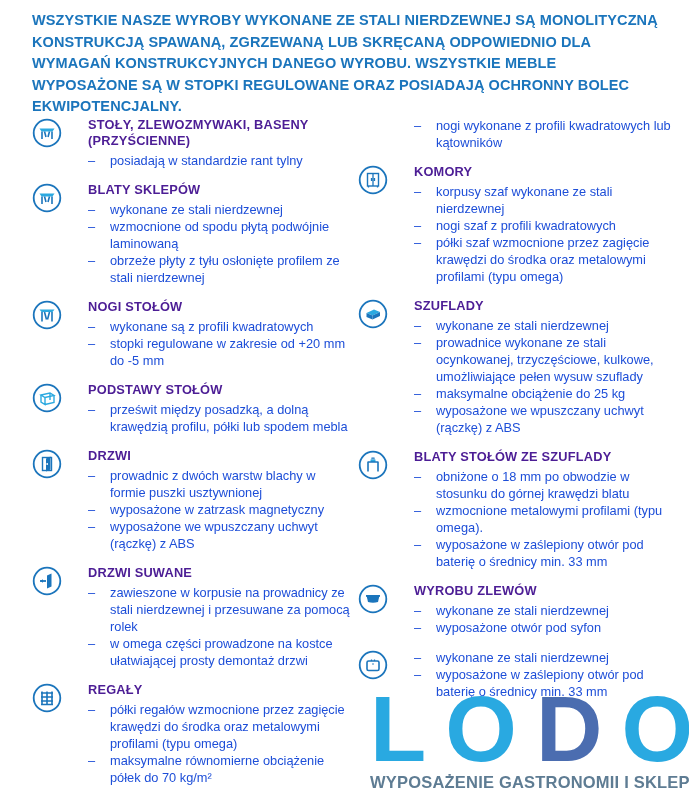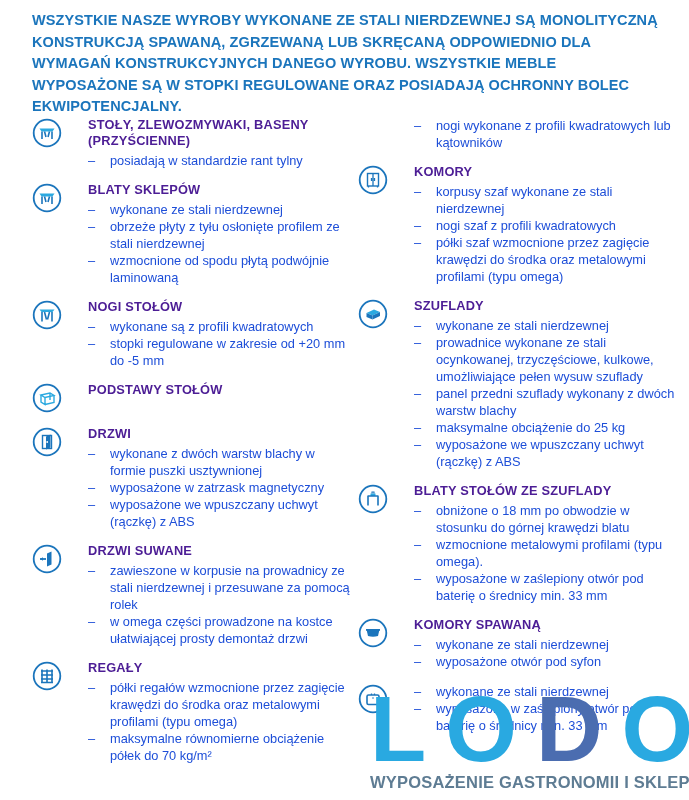--- a/index.html
+++ b/index.html
@@ -88,25 +88,25 @@
             </svg>
         </div>
         <div class="content">
           <div class="sec-title">BLATY SKLEPÓW</div>
           <div class="bullet">
               <span class="dash"></span>
               <span class="btext">wykonane ze stali nierdzewnej</span>
             </div>
           <div class="bullet">
               <span class="dash"></span>
+              <span class="btext">wzmocnione od spodu płytą podwójnie laminowaną</span>
+            </div>
+          <div class="bullet">
+              <span class="dash"></span>
               <span class="btext">obrzeże płyty z tyłu osłonięte profilem ze stali nierdzewnej</span>
-            </div>
-          <div class="bullet">
-              <span class="dash"></span>
-              <span class="btext">wzmocnione od spodu płytą podwójnie laminowaną</span>
             </div>
         </div>
       </div>
 
       <div class="section">
         <div class="icon-cell">
           <svg width="30" height="30" viewBox="0 0 30 30">
               <circle cx="15" cy="15" r="13.3" fill="none" stroke="#1b75bc" stroke-width="1.8"></circle>
               <polygon points="7.5,9.5 22.5,9.5 20.5,12 9.5,12" fill="#2ba9e0"></polygon>
               <path d="M10 12 L10 21.5 M20 12 L20 21.5 M12.5 12 L14.5 19.5 M17.5 12 L15.5 19.5" stroke="#1b75bc" stroke-width="1.6" fill="none"></path>
@@ -128,37 +128,41 @@
       <div class="section">
         <div class="icon-cell">
           <svg width="30" height="30" viewBox="0 0 30 30">
               <circle cx="15" cy="15" r="13.3" fill="none" stroke="#1b75bc" stroke-width="1.8"></circle>
               <path d="M9 12 L18 10 L22 12.5 L13 14.5 Z" fill="none" stroke="#2ba9e0" stroke-width="1.4"></path>
               <path d="M9 12 L9 19 L13 21.5 L13 14.5 M22 12.5 L22 19.5 L13 21.5 M18 10 L18 17" fill="none" stroke="#2ba9e0" stroke-width="1.4"></path>
             </svg>
         </div>
         <div class="content">
           <div class="sec-title">PODSTAWY STOŁÓW</div>
+          <div class="bullet">
+              <span class="dash"></span>
+              <span class="btext">prześwit między posadzką, a dolną krawędzią profilu, półki lub spodem mebla</span>
+            </div>
         </div>
       </div>
 
       <div class="section">
         <div class="icon-cell">
           <svg width="30" height="30" viewBox="0 0 30 30">
               <circle cx="15" cy="15" r="13.3" fill="none" stroke="#1b75bc" stroke-width="1.8"></circle>
               <rect x="10.5" y="8.5" width="9" height="13" fill="none" stroke="#1b75bc" stroke-width="1.4"></rect>
               <polygon points="14,9.5 18.5,7.5 18.5,20.5 14,22.5" fill="#1b75bc"></polygon>
               <circle cx="15.2" cy="15" r="0.9" fill="#fff"></circle>
             </svg>
         </div>
         <div class="content">
           <div class="sec-title">DRZWI</div>
           <div class="bullet">
               <span class="dash"></span>
-              <span class="btext">wykonane z dwóch warstw blachy w formie puszki usztywnionej</span>
+              <span class="btext">prowadnic z dwóch warstw blachy w formie puszki usztywnionej</span>
             </div>
           <div class="bullet">
               <span class="dash"></span>
               <span class="btext">wyposażone w zatrzask magnetyczny</span>
             </div>
           <div class="bullet">
               <span class="dash"></span>
               <span class="btext">wyposażone we wpuszczany uchwyt (rączkę) z ABS</span>
             </div>
         </div>
@@ -262,24 +266,20 @@
           <div class="bullet">
               <span class="dash"></span>
               <span class="btext">wykonane ze stali nierdzewnej</span>
             </div>
           <div class="bullet">
               <span class="dash"></span>
               <span class="btext">prowadnice wykonane ze stali ocynkowanej, trzyczęściowe, kulkowe, umożliwiające pełen wysuw szuflady</span>
             </div>
           <div class="bullet">
               <span class="dash"></span>
-              <span class="btext">panel przedni szuflady wykonany z dwóch warstw blachy</span>
-            </div>
-          <div class="bullet">
-              <span class="dash"></span>
               <span class="btext">maksymalne obciążenie do 25 kg</span>
             </div>
           <div class="bullet">
               <span class="dash"></span>
               <span class="btext">wyposażone we wpuszczany uchwyt (rączkę) z ABS</span>
             </div>
         </div>
       </div>
 
       <div class="section">
@@ -310,21 +310,21 @@
 
       <div class="section">
         <div class="icon-cell">
           <svg width="30" height="30" viewBox="0 0 30 30">
               <circle cx="15" cy="15" r="13.3" fill="none" stroke="#1b75bc" stroke-width="1.8"></circle>
               <path d="M8.5 11.5 L21.5 11.5 L20 18 Q15 19.5 10 18 Z" fill="#1b75bc"></path>
               <rect x="8" y="11" width="14" height="1.8" fill="#1b75bc"></rect>
             </svg>
         </div>
         <div class="content">
-          <div class="sec-title">KOMORY SPAWANĄ</div>
+          <div class="sec-title">WYROBU ZLEWÓW</div>
           <div class="bullet">
               <span class="dash"></span>
               <span class="btext">wykonane ze stali nierdzewnej</span>
             </div>
           <div class="bullet">
               <span class="dash"></span>
               <span class="btext">wyposażone otwór pod syfon</span>
             </div>
         </div>
       </div>

